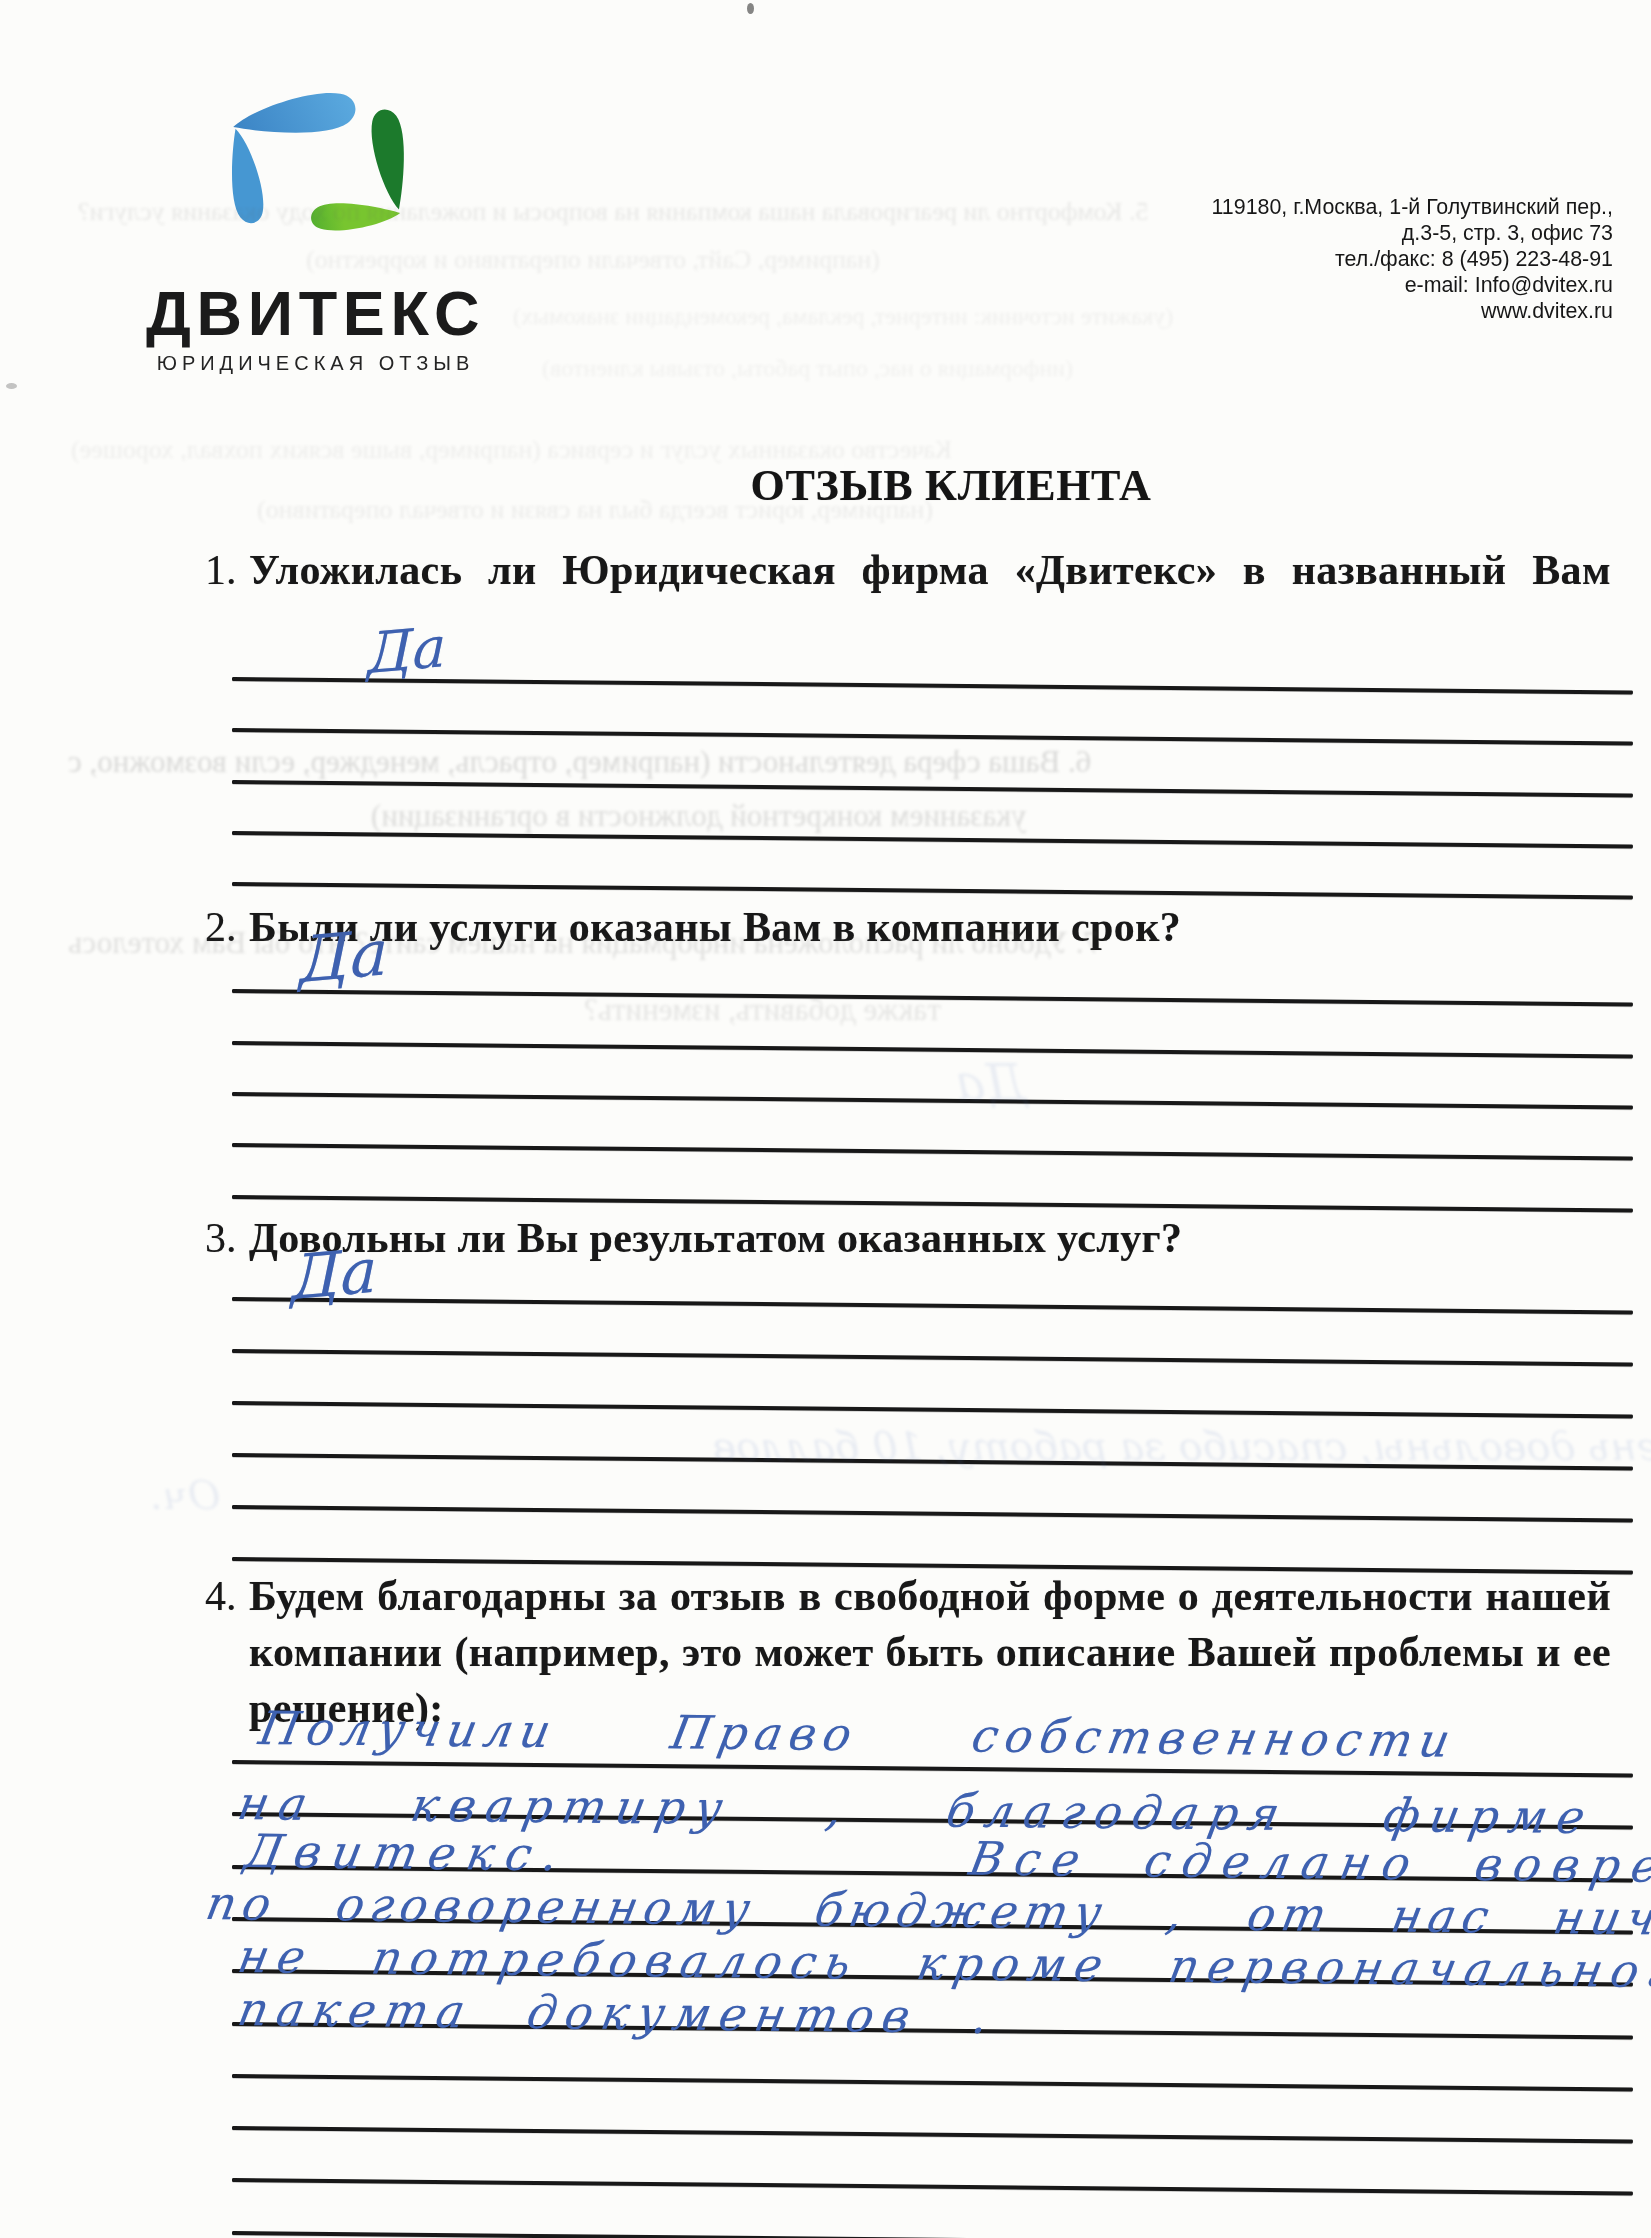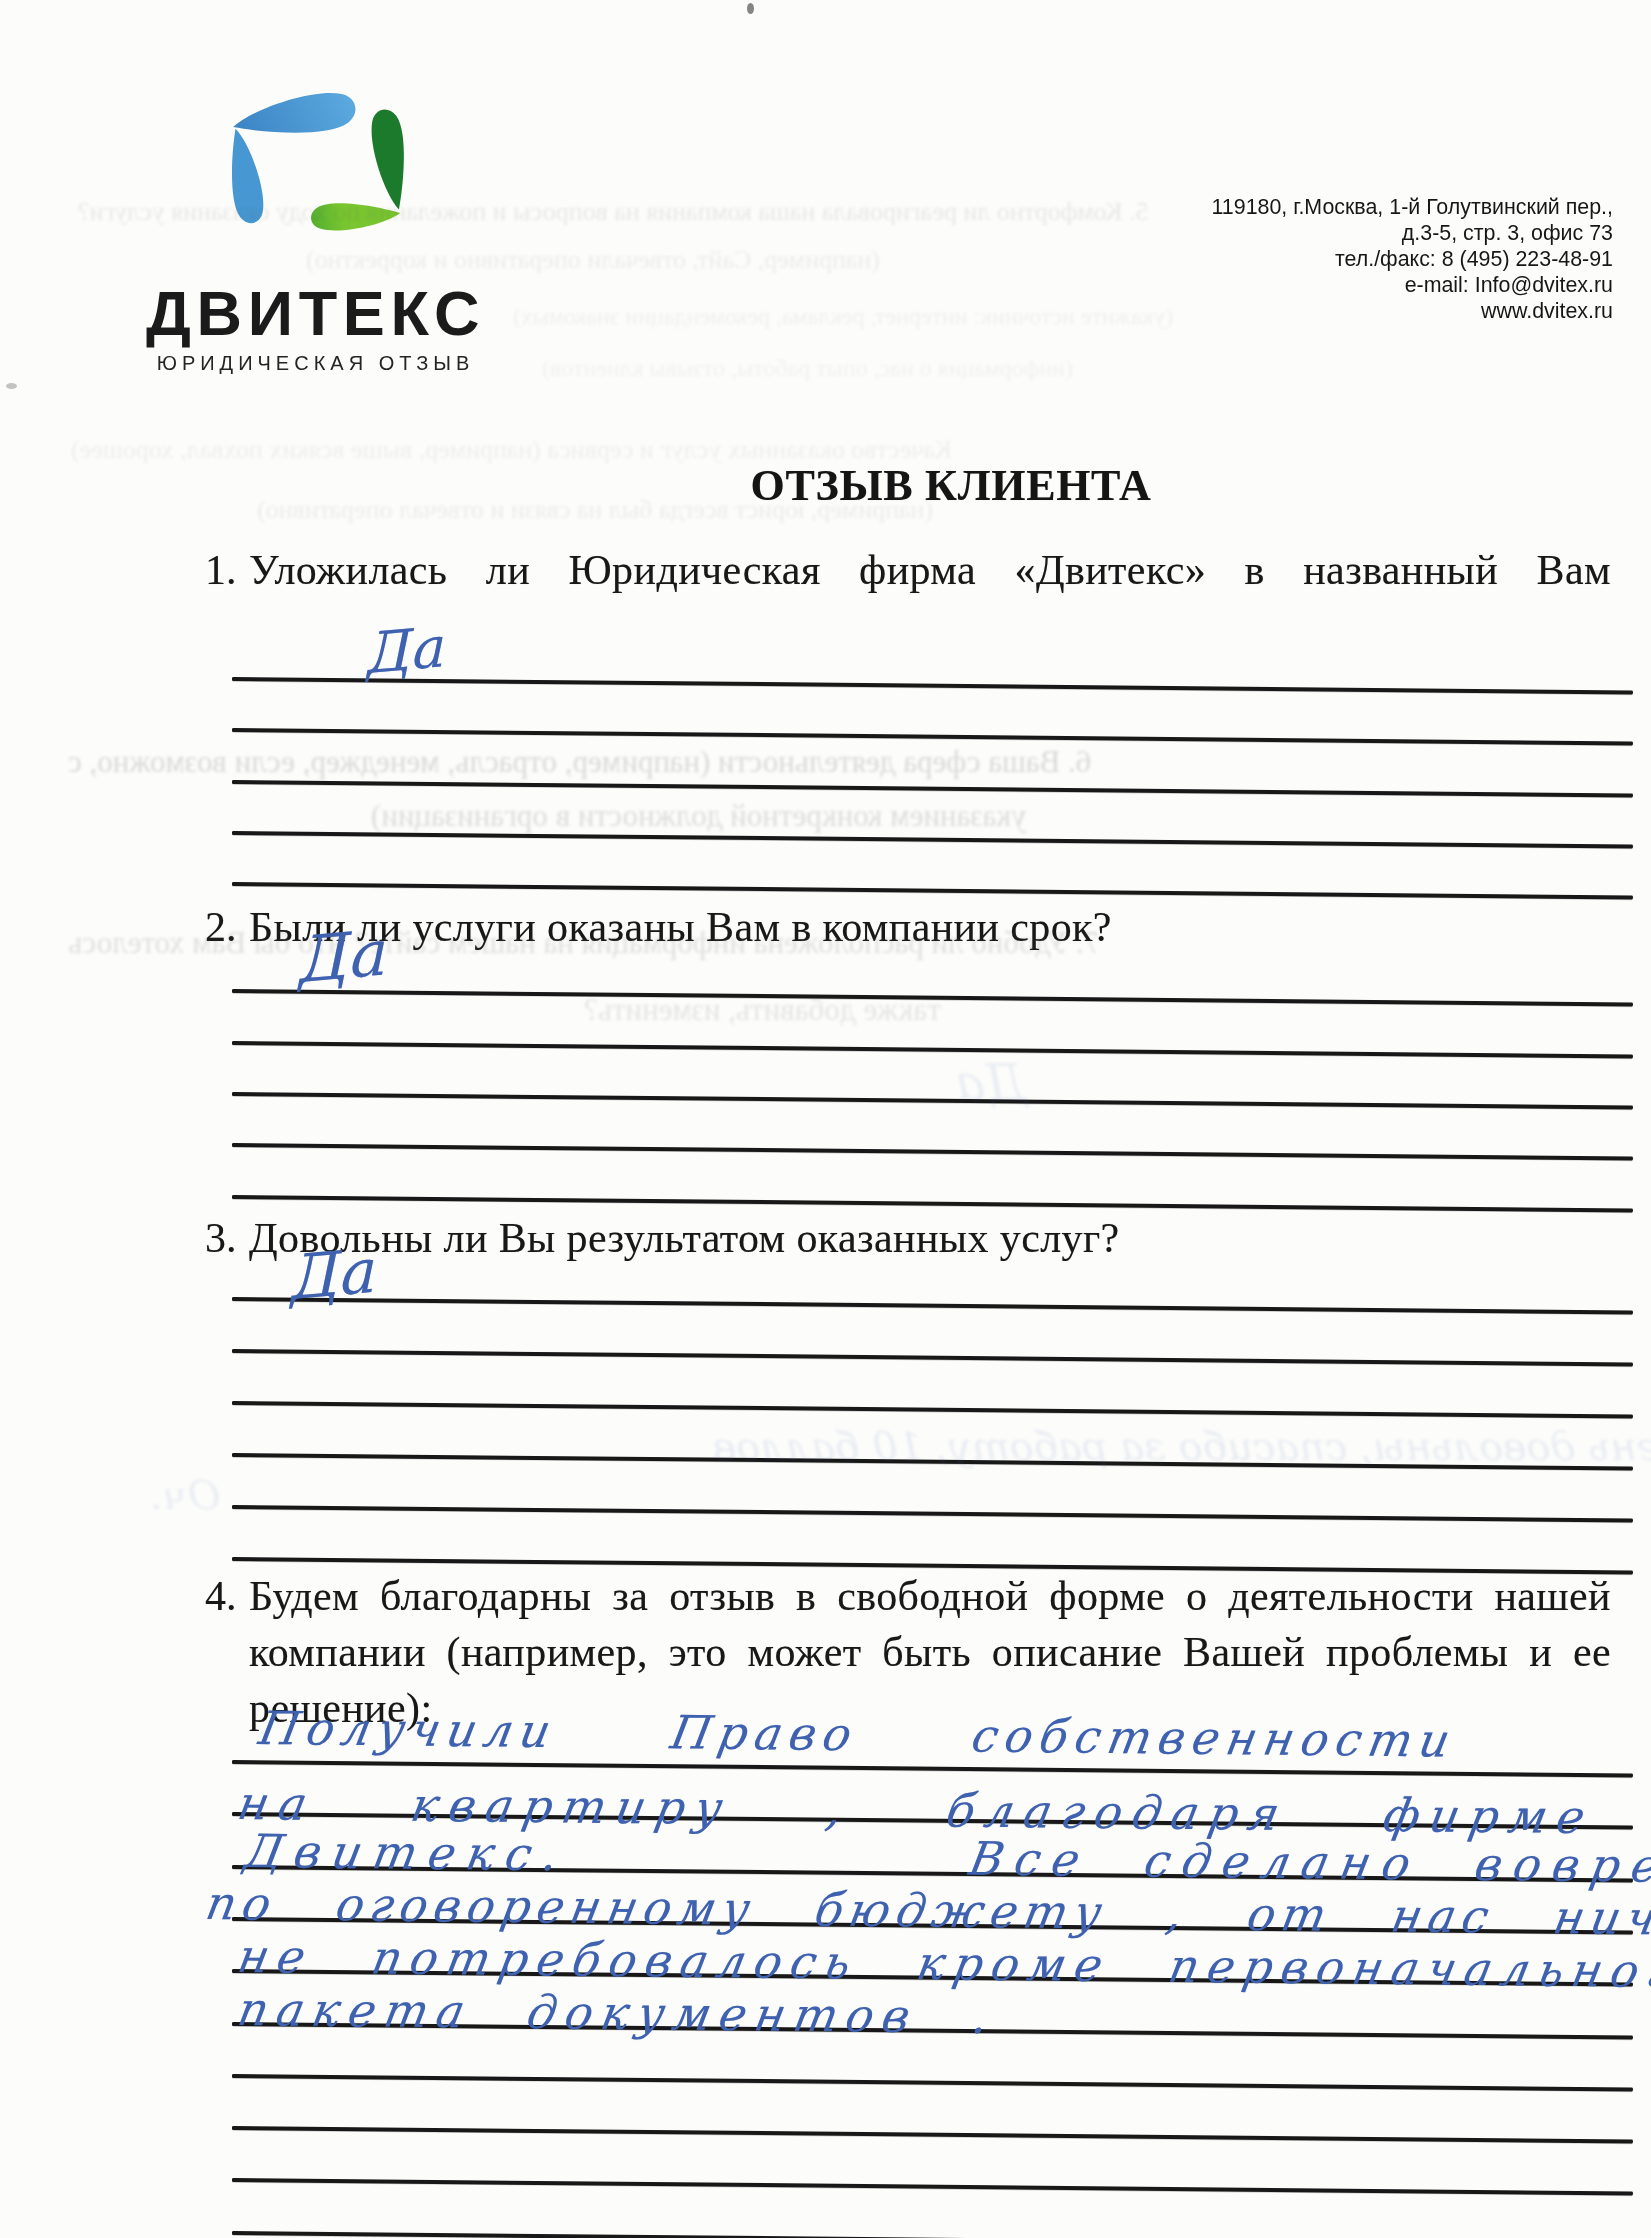--- a/index.html
+++ b/index.html
@@ -17,21 +17,21 @@
   .contact{position:absolute;top:194px;right:38px;text-align:right;
            font-family:"Liberation Sans",sans-serif;font-size:21.4px;line-height:26px;color:#171717;}
 
   
   .title{position:absolute;left:249px;top:460px;width:1404px;text-align:center;
          font-size:44px;font-weight:700;letter-spacing:0.7px;color:#151515;
          text-shadow:0 0 0.7px rgba(20,20,20,.4);}
   .q-block{position:absolute;left:205px;width:1406px;color:#181818;}
   .qnum{position:absolute;left:0;top:0;font-size:42px;line-height:56px;
         text-shadow:0 0 0.7px rgba(25,25,25,.38);}
-  .qbody{margin-left:44px;}
+  .qbody{margin-left:44px;font-weight:bold;}
   .qline{font-size:42px;line-height:56px;letter-spacing:0.4px;
          text-shadow:0 0 0.7px rgba(25,25,25,.38);}
   .qline.just{text-align:justify;text-align-last:justify;}
 
   
   .rule{position:absolute;left:232px;width:1401px;height:3.6px;background:#181818;
         border-radius:1.4px;transform:rotate(.55deg);transform-origin:left center;
         box-shadow:0 0.7px 0 rgba(60,60,60,.25);}
 
   

